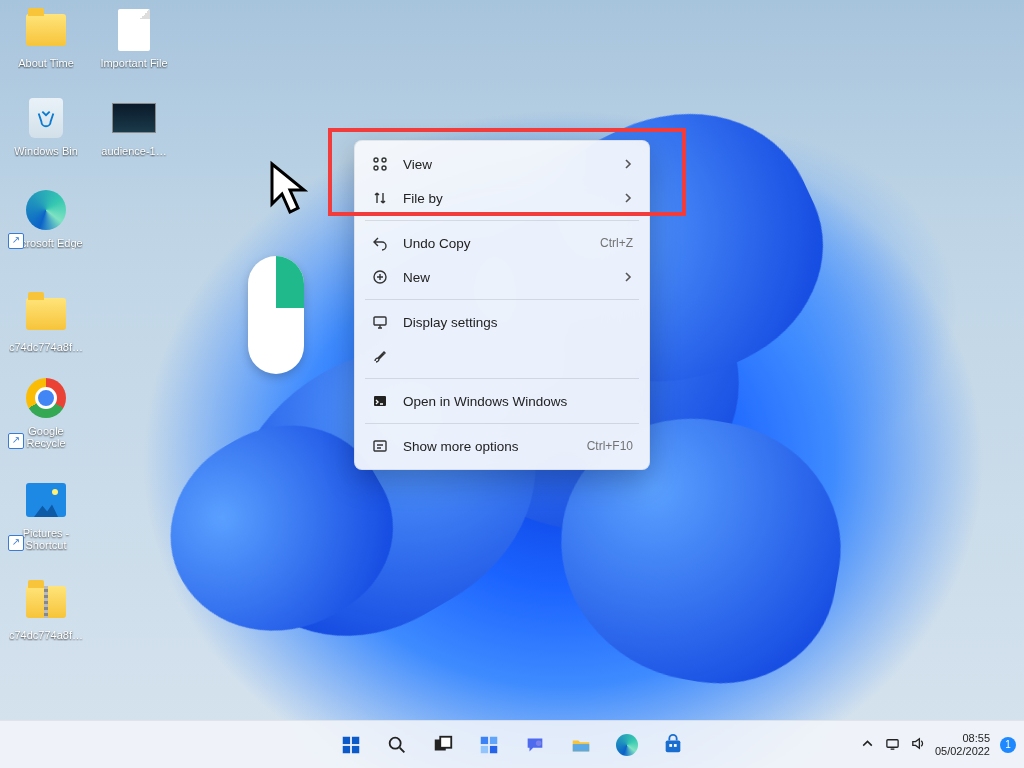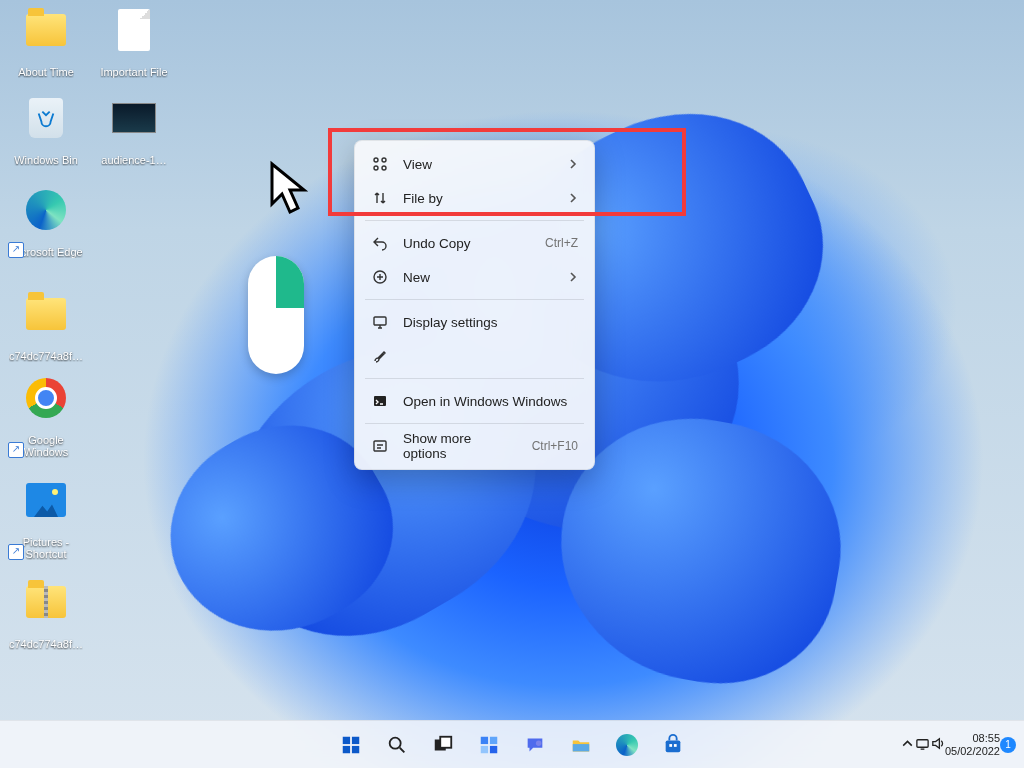--- a/index.html
+++ b/index.html
@@ -17,41 +17,41 @@
   
   .petal { position:absolute; border-radius:50% 50% 45% 55%; background: radial-gradient(circle at 30% 30%, #5aa0ff, #083bdc); filter: blur(.3px); }
   .p1{width:360px;height:300px;left:380px;top:220px;transform:rotate(20deg);} 
   .p2{width:300px;height:260px;left:520px;top:120px;transform:rotate(-25deg);} 
   .p3{width:260px;height:320px;left:250px;top:330px;transform:rotate(60deg);} 
   .p4{width:280px;height:260px;left:560px;top:420px;transform:rotate(10deg);} 
   .p5{width:220px;height:200px;left:170px;top:430px;transform:rotate(-30deg);}
   .icon-row { position:absolute; display:flex; gap:12px; }
   .dicon { width:76px; display:flex; flex-direction:column; align-items:center; cursor:pointer; }
   .dicon .img { width:44px; height:44px; display:flex; align-items:center; justify-content:center; }
-  .dicon .lbl { font-size:11px; color:#fff; text-align:center; text-shadow:0 1px 2px rgba(0,0,0,.8); margin-top:14px; max-width:76px; overflow:hidden; white-space:nowrap; text-overflow:ellipsis; }
+  .dicon .lbl { font-size:11px; color:#fff; text-align:center; text-shadow:0 1px 2px rgba(0,0,0,.8); margin-top:5px; max-width:76px; overflow:hidden; white-space:nowrap; text-overflow:ellipsis; }
   .folder { width:40px; height:32px; background:linear-gradient(#ffe47a,#f7c43a); border-radius:3px; position:relative; }
   .folder:before{content:"";position:absolute;top:-6px;left:2px;width:16px;height:8px;background:#f7c43a;border-radius:2px 2px 0 0;}
   .zip .folder:after{content:"";position:absolute;left:18px;top:0;width:4px;height:32px;background:repeating-linear-gradient(#bbb 0 3px,#888 3px 6px);}
   .filedoc{width:32px;height:42px;background:#fff;border-radius:2px;position:relative;}
   .filedoc:before{content:"";position:absolute;top:0;right:0;width:10px;height:10px;background:linear-gradient(135deg,transparent 50%,#ddd 50%);}
   .bin{width:34px;height:40px;background:linear-gradient(#eaf2f8,#d2e0ea);border-radius:4px 4px 6px 6px;display:flex;align-items:center;justify-content:center;}
   .bin svg{width:22px;height:22px;}
   .edge{width:40px;height:40px;border-radius:50%;background:conic-gradient(from 200deg,#0b62c9,#36c9b0 60%,#7fe3c2 80%,#0b62c9);} 
   .chrome{width:40px;height:40px;border-radius:50%;background:conic-gradient(#ea4335 0 120deg,#34a853 120deg 240deg,#fbbc05 240deg 360deg);display:flex;align-items:center;justify-content:center;}
   .chrome:after{content:"";width:16px;height:16px;border-radius:50%;background:#4285f4;border:3px solid #fff;}
   .picicon{width:40px;height:34px;background:#1e88e5;border-radius:3px;position:relative;display:flex;align-items:flex-end;justify-content:center;}
   .picicon:before{content:"";position:absolute;top:6px;right:8px;width:6px;height:6px;background:#fff176;border-radius:50%;}
   .picicon:after{content:"";width:24px;height:14px;background:#0d5aa7;clip-path:polygon(0 100%,35% 20%,55% 60%,75% 10%,100% 100%);}
   .thumb{width:44px;height:30px;background:#333 center/cover;border:1px solid #888;}
   .shortcut{position:relative;}
   .shortcut:after{content:"↗";position:absolute;left:0;bottom:0;width:14px;height:14px;background:#fff;border:1px solid #3a7bd5;font-size:10px;line-height:12px;text-align:center;color:#3a7bd5;border-radius:2px;}
 
   
   .ctx {
-    position:absolute; left:354px; top:140px; width:241px;
+    position:absolute; left:354px; top:140px; width:296px;
     background:rgba(248,250,252,.92); backdrop-filter:blur(20px);
     border:1px solid rgba(0,0,0,.07); border-radius:8px;
     box-shadow:0 10px 30px rgba(0,0,0,.25);
     padding:6px; font-size:13.5px; color:#222;
   }
   .mi{display:flex;align-items:center;gap:14px;height:34px;padding:0 10px;border-radius:4px;cursor:default;}
   .mi .ic{width:18px;height:18px;display:flex;align-items:center;justify-content:center;color:#333;}
   .mi .ic svg{width:16px;height:16px;stroke:#333;stroke-width:1.4;fill:none;}
   .mi .txt{flex:1;}
   .mi .hint{color:#737373;font-size:12px;}
@@ -65,21 +65,21 @@
   .mouse{position:absolute;left:248px;top:256px;width:56px;height:118px;border-radius:28px;background:#fff;box-shadow:0 4px 10px rgba(0,0,0,.2);}
   .mouse:before{content:"";position:absolute;top:0;right:0;width:28px;height:52px;border-radius:0 28px 0 0;background:#1fb98c;}
   .cursor{position:absolute;left:268px;top:160px;width:42px;height:58px;}
   .cursor svg{width:42px;height:58px;}
 
   
   .taskbar{position:absolute;left:0;right:0;bottom:0;height:48px;background:rgba(243,246,250,.85);backdrop-filter:blur(20px);border-top:1px solid rgba(0,0,0,.06);display:flex;align-items:center;}
   .tb-center{position:absolute;left:50%;transform:translateX(-50%);display:flex;gap:6px;}
   .tb-btn{width:40px;height:40px;border-radius:4px;display:flex;align-items:center;justify-content:center;cursor:pointer;}
   .tb-btn svg{width:22px;height:22px;}
-  .tray{position:absolute;right:8px;display:flex;align-items:center;font-size:11px;color:#222;}
+  .tray{position:absolute;right:8px;display:flex;align-items:center;gap:10px;font-size:11px;color:#222;}
   .tray .stack{display:flex;flex-direction:column;align-items:flex-end;line-height:13px;}
   .tray svg{width:15px;height:15px;stroke:#222;stroke-width:1.4;fill:none;}
   .notif{width:16px;height:16px;border-radius:50%;background:#1e88ff;color:#fff;font-size:10px;display:flex;align-items:center;justify-content:center;}
 </style>
 </head>
 <body>
 
 <div class="desktop">
   <div class="petal p1"></div>
     <div class="petal p2"></div>
@@ -135,21 +135,21 @@
         <div class="folder"></div>
       </div>
     <div class="lbl">c74dc774a8f…</div>
   </div>
 </div>
 <div class="icon-row" style="top:376px;left:8px;">
   <div class="dicon shortcut">
     <div class="img">
         <div class="chrome"></div>
       </div>
-    <div class="lbl" style="white-space:normal">Google Windows</div>
+    <div class="lbl" style="white-space:normal">Google Recycle</div>
   </div>
 </div>
 <div class="icon-row" style="top:478px;left:8px;">
   <div class="dicon shortcut">
     <div class="img">
         <div class="picicon"></div>
       </div>
     <div class="lbl" style="white-space:normal">Pictures - Shortcut</div>
   </div>
 </div>

